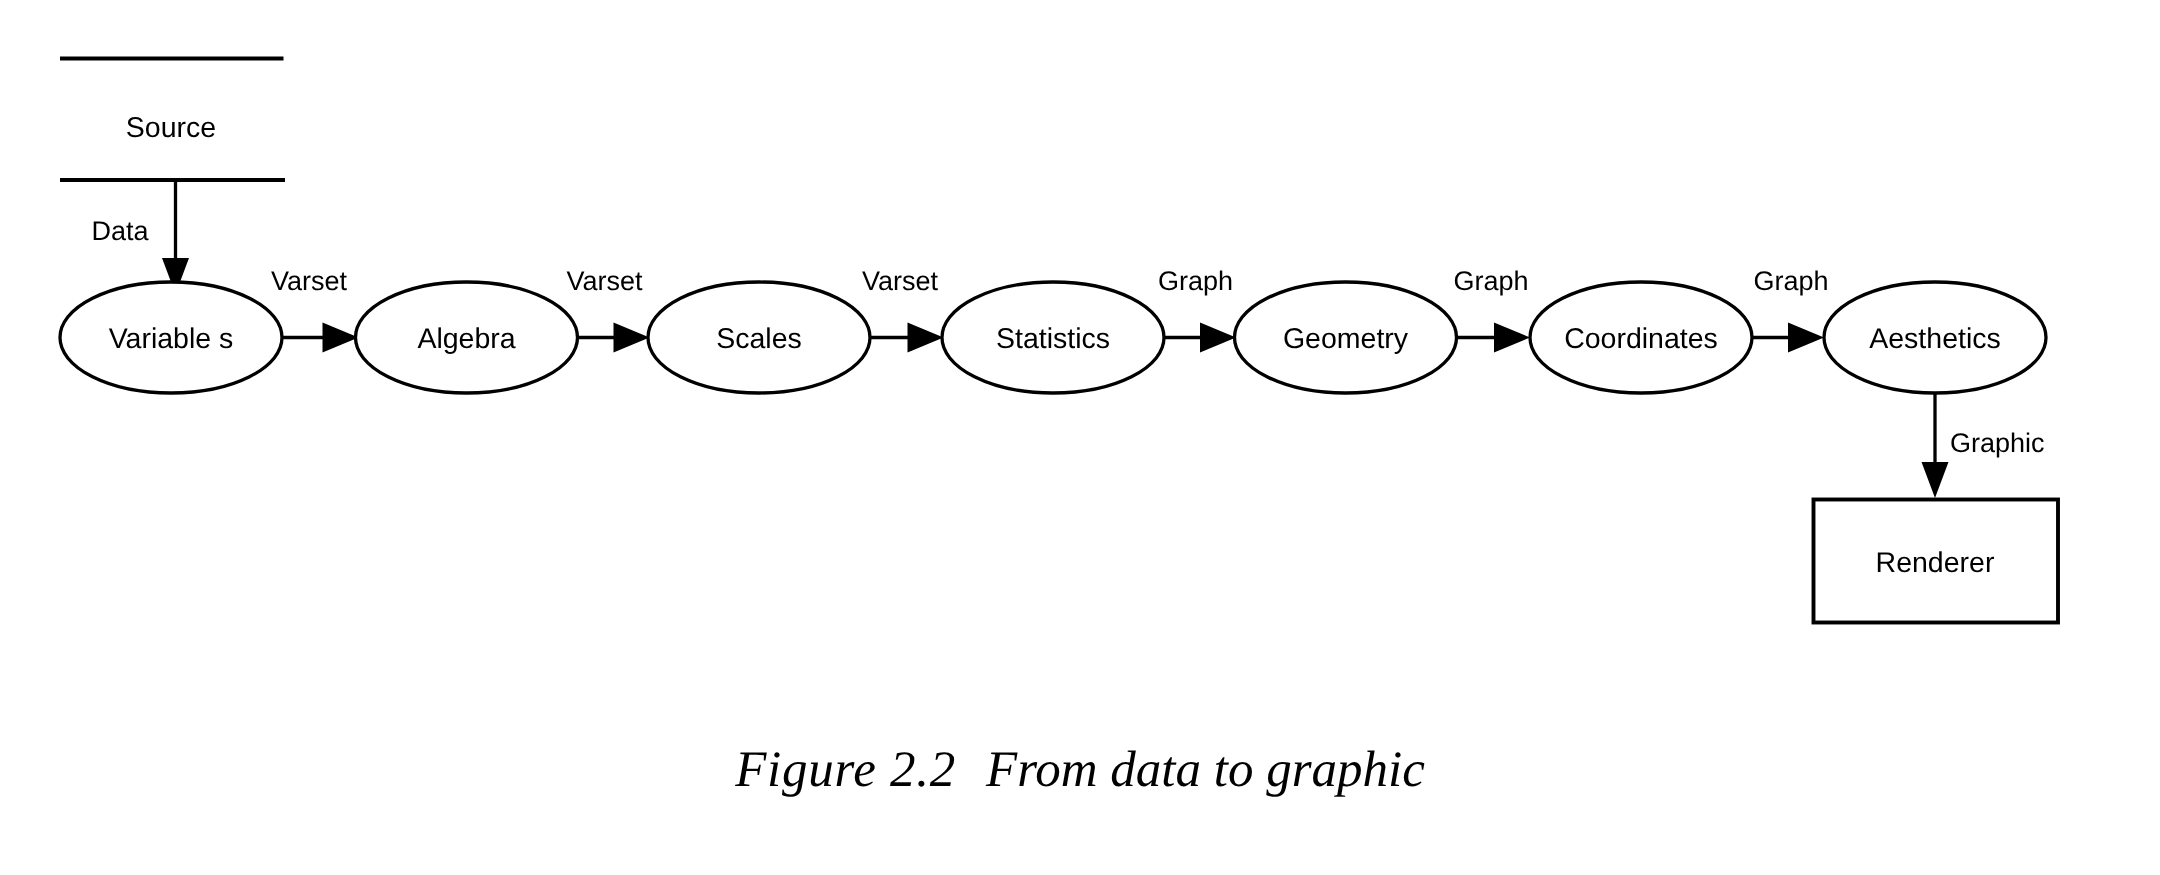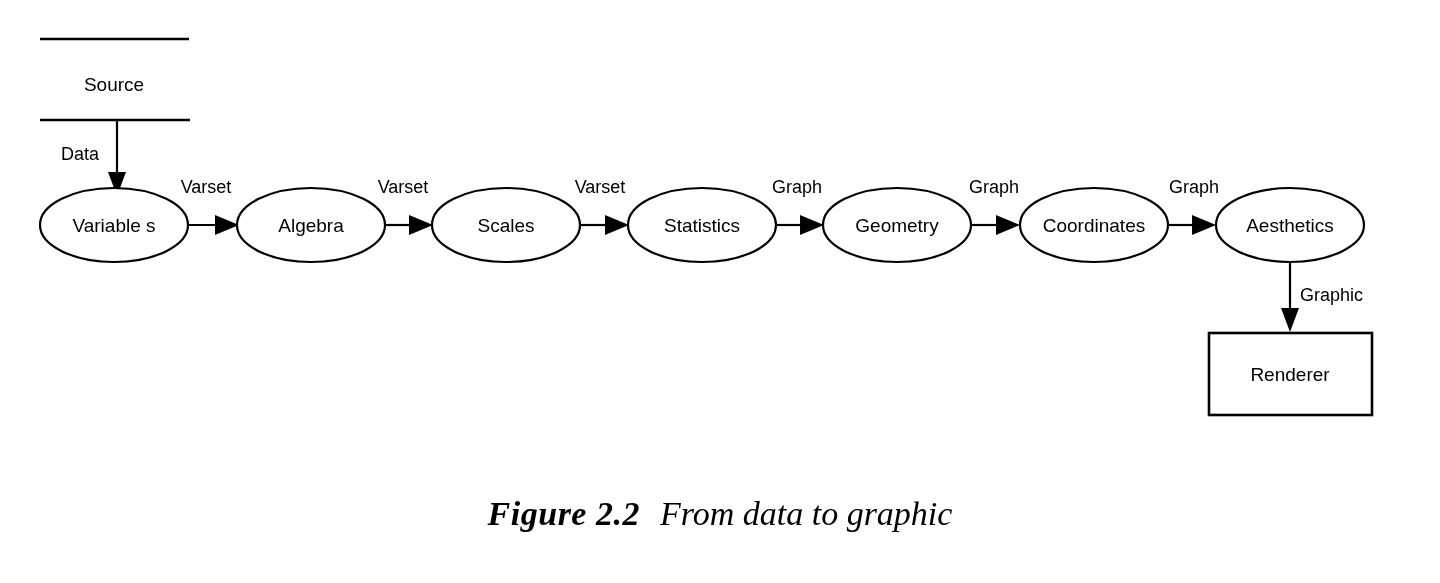--- a/index.html
+++ b/index.html
@@ -71,21 +71,21 @@
     top: 495px;
     width: 1440px;
     text-align: center;
     font-family: "Liberation Serif", serif;
     font-size: 34px;
     font-style: italic;
     color: #000000;
     white-space: nowrap;
   }
   .caption .cap-title {
-    font-weight: bold;
+    font-weight: normal;
     font-style: italic;
     letter-spacing: 0.5px;
   }
   .caption .cap-gap {
     display: inline-block;
     width: 20px;
   }
   .caption .cap-text {
     font-weight: normal;
   }

